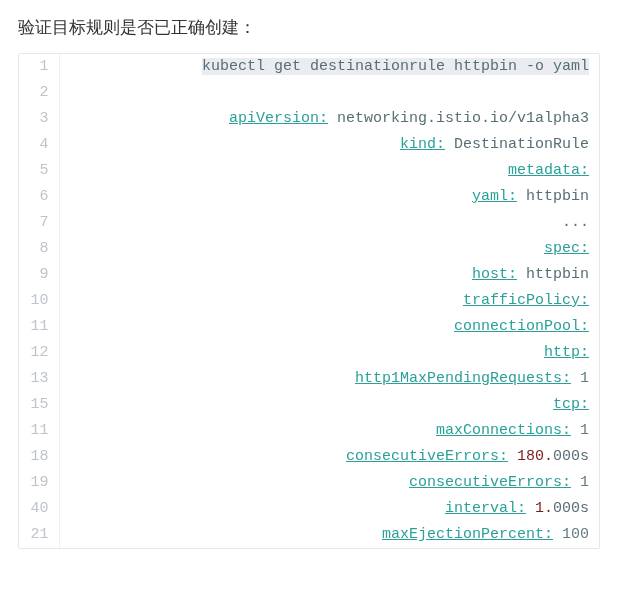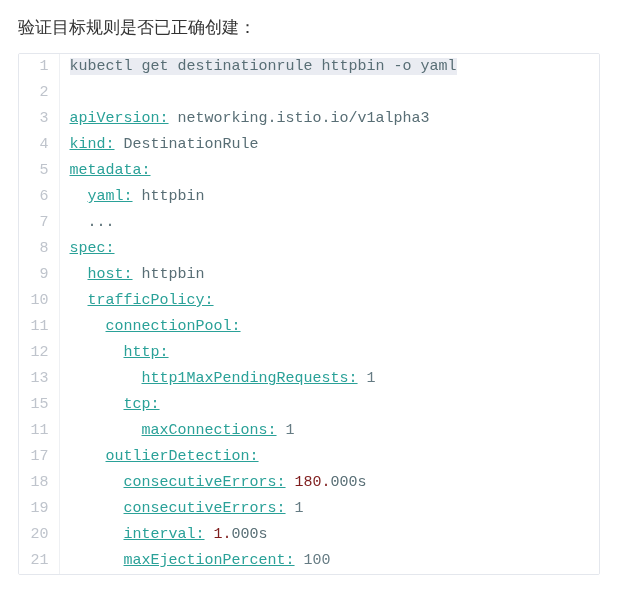--- a/index.html
+++ b/index.html
@@ -38,20 +38,21 @@
     color: #bfc4cc;
     background: #fff;
     border-right: 1px solid #eef0f3;
     user-select: none;
   }
   .code-cell {
     padding: 0 10px;
     background: #fff;
     white-space: pre;
     color: #586e75;
+    text-align: right;
   }
   .cmd-hl { background: #eaecf2; }
   .tok-cyan   { color: #2aa198; text-decoration: underline; }
   .tok-orange { color: #7f1d1d; }
   .tok-base   { color: #586e75; }
   .tok-digit  { color: #657b83; }
 </style>
 </head>
 <body>
 
@@ -114,33 +115,29 @@
         </tr>
         <tr>
           <td class="gutter">15</td>
           <td class="code-cell"><span class="tok-base">      </span><span class="tok-cyan">tcp:</span></td>
         </tr>
         <tr>
           <td class="gutter">11</td>
           <td class="code-cell"><span class="tok-base">        </span><span class="tok-cyan">maxConnections:</span><span class="tok-base"> </span><span class="tok-digit">1</span></td>
         </tr>
         <tr>
-          <td class="gutter">17</td>
-          <td class="code-cell"><span class="tok-base">    </span><span class="tok-cyan">outlierDetection:</span></td>
-        </tr>
-        <tr>
           <td class="gutter">18</td>
           <td class="code-cell"><span class="tok-base">      </span><span class="tok-cyan">consecutiveErrors:</span><span class="tok-base"> </span><span class="tok-orange">180.</span><span class="tok-base">000s</span></td>
         </tr>
         <tr>
           <td class="gutter">19</td>
           <td class="code-cell"><span class="tok-base">      </span><span class="tok-cyan">consecutiveErrors:</span><span class="tok-base"> </span><span class="tok-digit">1</span></td>
         </tr>
         <tr>
-          <td class="gutter">20</td>
+          <td class="gutter">40</td>
           <td class="code-cell"><span class="tok-base">      </span><span class="tok-cyan">interval:</span><span class="tok-base"> </span><span class="tok-orange">1.</span><span class="tok-base">000s</span></td>
         </tr>
         <tr>
           <td class="gutter">21</td>
           <td class="code-cell"><span class="tok-base">      </span><span class="tok-cyan">maxEjectionPercent:</span><span class="tok-base"> </span><span class="tok-digit">100</span></td>
         </tr>
       </tbody>
   </table>
 </div>
 

